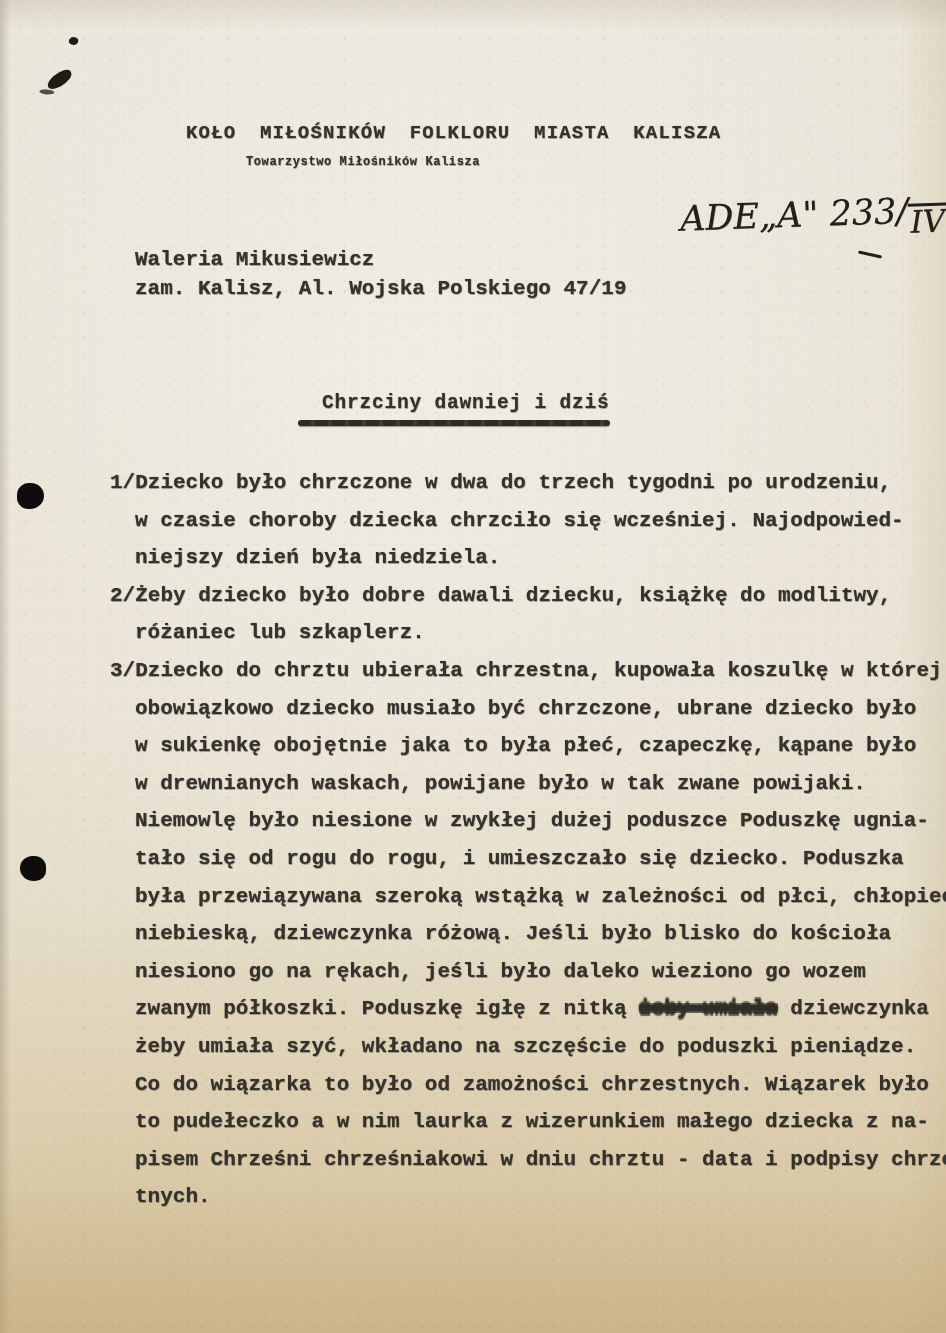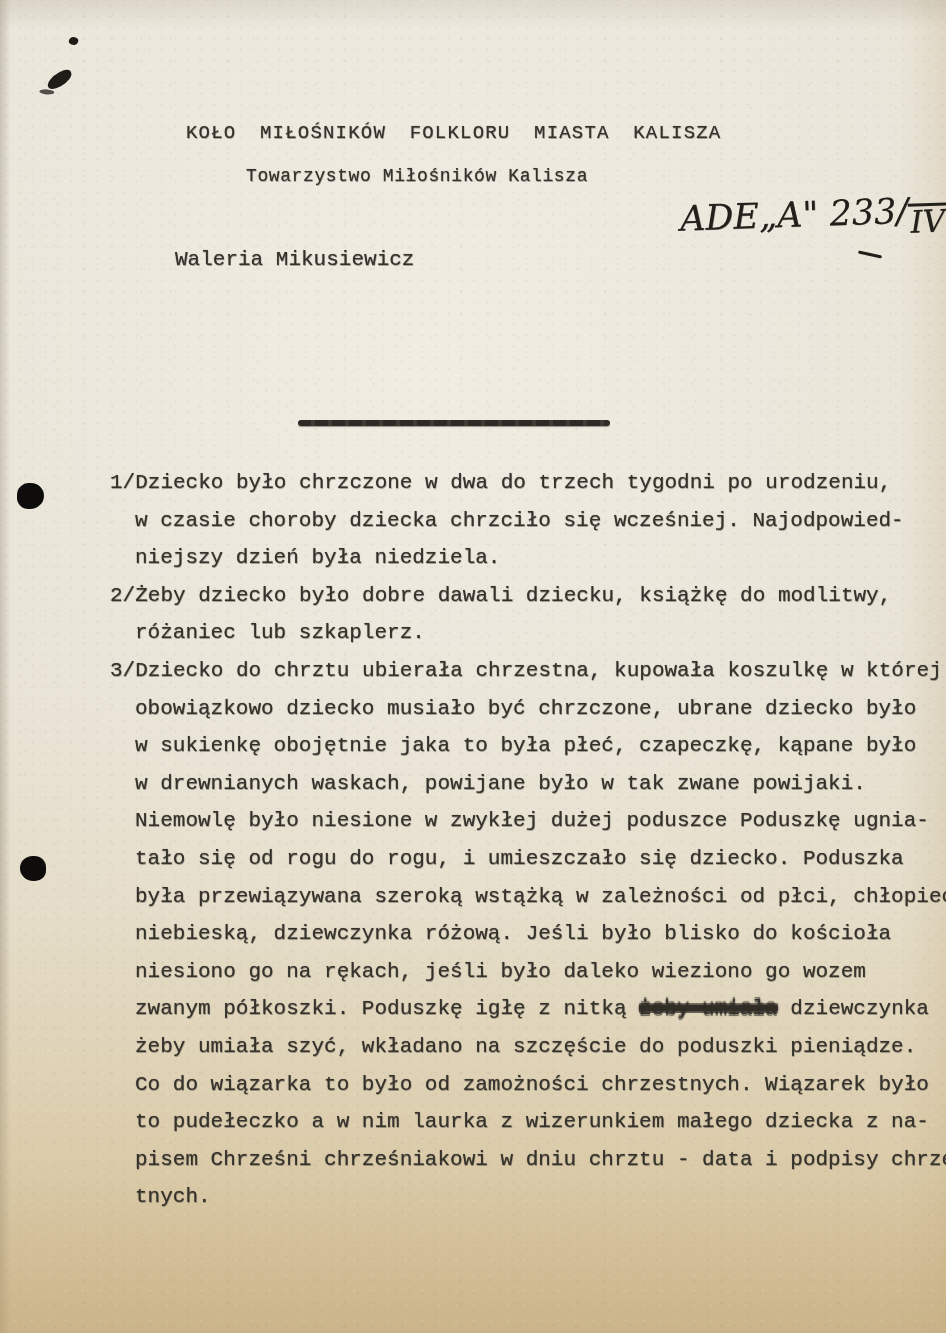--- a/index.html
+++ b/index.html
@@ -20,26 +20,26 @@
     position:absolute; inset:0; pointer-events:none;
     background-image:
       radial-gradient(rgba(130,113,85,0.08) 1px, transparent 1.5px),
       radial-gradient(rgba(255,255,255,0.11) 1px, transparent 1.5px),
       radial-gradient(rgba(150,130,95,0.06) 1.5px, transparent 2px);
     background-size:13px 11px, 17px 15px, 29px 23px;
     background-position:0 0, 6px 8px, 11px 4px;
   }
   .type {
     color:#35322c;
-    font-weight:normal;
+    font-weight:bold;
     text-shadow:0 0 1px rgba(53,50,44,0.55), 0.5px 0.5px 0.5px rgba(53,50,44,0.35);
     white-space:nowrap;
   }
   .org1 { position:absolute; left:186px; top:122px; font-size:19px; letter-spacing:1.2px; word-spacing:11px; }
-  .org2 { position:absolute; left:246px; top:166px; font-size:18px; letter-spacing:0.6px; }
+  .org2 { position:absolute; left:246px; top:155px; font-size:12px; letter-spacing:0.6px; }
 
   .annotation {
     position:absolute; left:680px; top:194px;
     font-family:"DejaVu Serif","Liberation Serif",serif;
     font-style:italic; font-weight:normal;
     font-size:35px; color:#23201b;
     transform:rotate(-2deg);
     white-space:nowrap;
     text-shadow:0.4px 0.4px 0.6px rgba(35,32,27,0.5);
   }
@@ -49,21 +49,21 @@
     padding:0 3px 0 2px;
     position:relative; top:10px;
     font-size:31px; line-height:1;
   }
   .under-dash {
     position:absolute; left:858px; top:253px;
     width:24px; height:3px; background:#23201b;
     border-radius:2px; transform:rotate(12deg);
   }
 
-  .informant { position:absolute; left:135px; top:246px; font-size:21px; line-height:28.5px;margin-left:40px; }
+  .informant { position:absolute; left:135px; top:246px; font-size:21px; line-height:28.5px; }
 
   .doc-title { position:absolute; left:322px; top:392px; font-size:19.5px; letter-spacing:0.8px; }
   .title-underline {
     position:absolute; left:298px; top:420px; width:312px; height:6px;
     border-radius:3px;
     background:repeating-linear-gradient(90deg,#2e2b26 0 13px,#403b33 13px 17px);
     box-shadow:0 1px 1px rgba(46,43,38,0.45);
   }
 
   .body-text { position:absolute; left:110px; top:464px; font-size:21px; line-height:37.6px; }
@@ -103,22 +103,24 @@
   <div class="hole hole-2"></div>
 
   <div class="type org1">KOŁO MIŁOŚNIKÓW FOLKLORU MIASTA KALISZA</div>
   <div class="type org2">Towarzystwo Miłośników Kalisza</div>
 
   <div class="annotation"><span>ADE„A" 233/</span><span class="roman">IV</span></div>
   <div class="under-dash"></div>
 
   <div class="type informant">
     <div>Waleria Mikusiewicz</div>
+    <div>zam. Kalisz, Al. Wojska Polskiego 47/19</div>
   </div>
 
+  <div class="type doc-title">Chrzciny dawniej i dziś</div>
   <div class="title-underline"></div>
 
   <div class="type body-text">
       <div class="line">1/Dziecko było chrzczone w dwa do trzech tygodni po urodzeniu,</div>
       <div class="line indent">w czasie choroby dziecka chrzciło się wcześniej. Najodpowied-</div>
       <div class="line indent">niejszy dzień była niedziela.</div>
       <div class="line">2/Żeby dziecko było dobre dawali dziecku, książkę do modlitwy,</div>
       <div class="line indent">różaniec lub szkaplerz.</div>
       <div class="line">3/Dziecko do chrztu ubierała chrzestna, kupowała koszulkę w której</div>
       <div class="line indent">obowiązkowo dziecko musiało być chrzczone, ubrane dziecko było</div>

